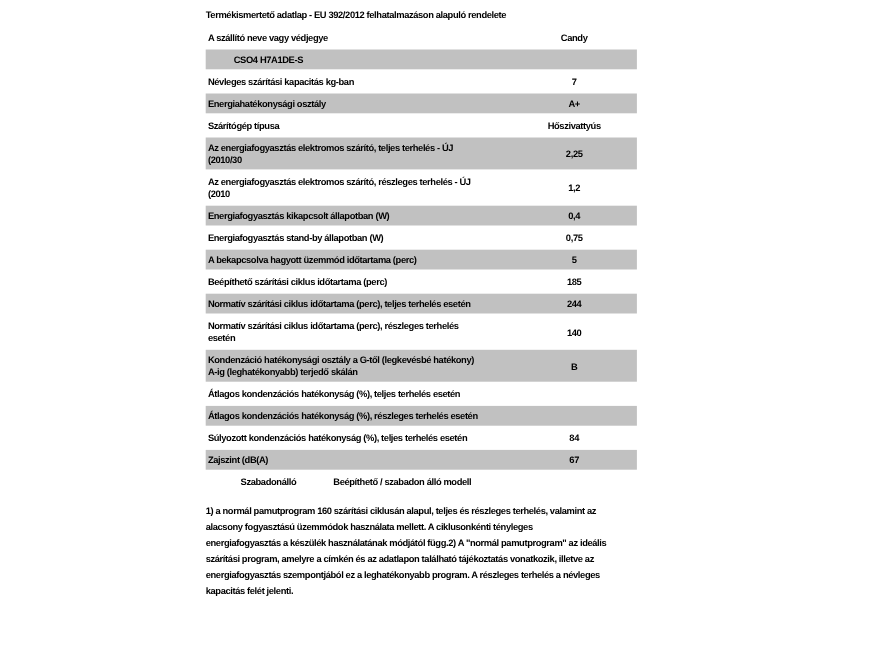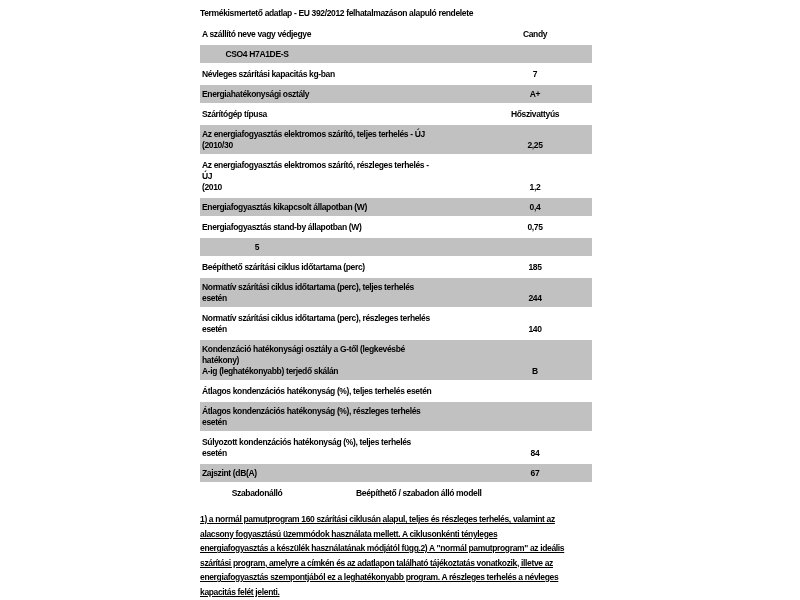--- a/index.html
+++ b/index.html
@@ -8,39 +8,38 @@
     width: 800px;
     height: 600px;
     background: #ffffff;
     overflow: hidden;
     font-family: "Liberation Sans", sans-serif;
     font-weight: bold;
     color: #000000;
   }
   .page {
     position: absolute;
-    left: 200px;
+    left: 187px;
     top: 8px;
     width: 398px;
   }
   .title {
     font-size: 8.5px;
     letter-spacing: -0.35px;
     line-height: 11px;
     margin-bottom: 6px;
     white-space: nowrap;
   }
   .table {
     width: 392px;
   }
   .row {
     display: flex;
-    align-items: flex-end;
+    align-items: center;
     margin-bottom: 2px;
-    gap: 40px;
   }
   .row:nth-child(even) {
     background: #c1c1c1;
   }
   .cell {
     font-size: 8.5px;
     letter-spacing: -0.35px;
     line-height: 11px;
     padding: 4px 2px 3px 2px;
   }
@@ -53,21 +52,20 @@
     width: 110px;
     text-align: center;
     white-space: nowrap;
   }
   .footnote {
     margin-top: 10px;
     font-size: 8.5px;
     letter-spacing: -0.35px;
     line-height: 14.5px;
     white-space: pre-line;
-    text-decoration: underline;
   }
 </style>
 </head>
 <body>
 
 <div class="page">
 
   <div class="title">Termékismertető adatlap - EU 392/2012 felhatalmazáson alapuló rendelete</div>
 
   <div class="table">
@@ -114,20 +112,21 @@
       <div class="cell label">Energiafogyasztás kikapcsolt állapotban (W)</div>
       <div class="cell value">0,4</div>
     </div>
 
     <div class="row">
       <div class="cell label">Energiafogyasztás stand-by állapotban (W)</div>
       <div class="cell value">0,75</div>
     </div>
 
     <div class="row">
+      <div class="cell label">A bekapcsolva hagyott üzemmód időtartama (perc)</div>
       <div class="cell value">5</div>
     </div>
 
     <div class="row">
       <div class="cell label">Beépíthető szárítási ciklus időtartama (perc)</div>
       <div class="cell value">185</div>
     </div>
 
     <div class="row">
       <div class="cell label">Normatív szárítási ciklus időtartama (perc), teljes terhelés esetén</div>

